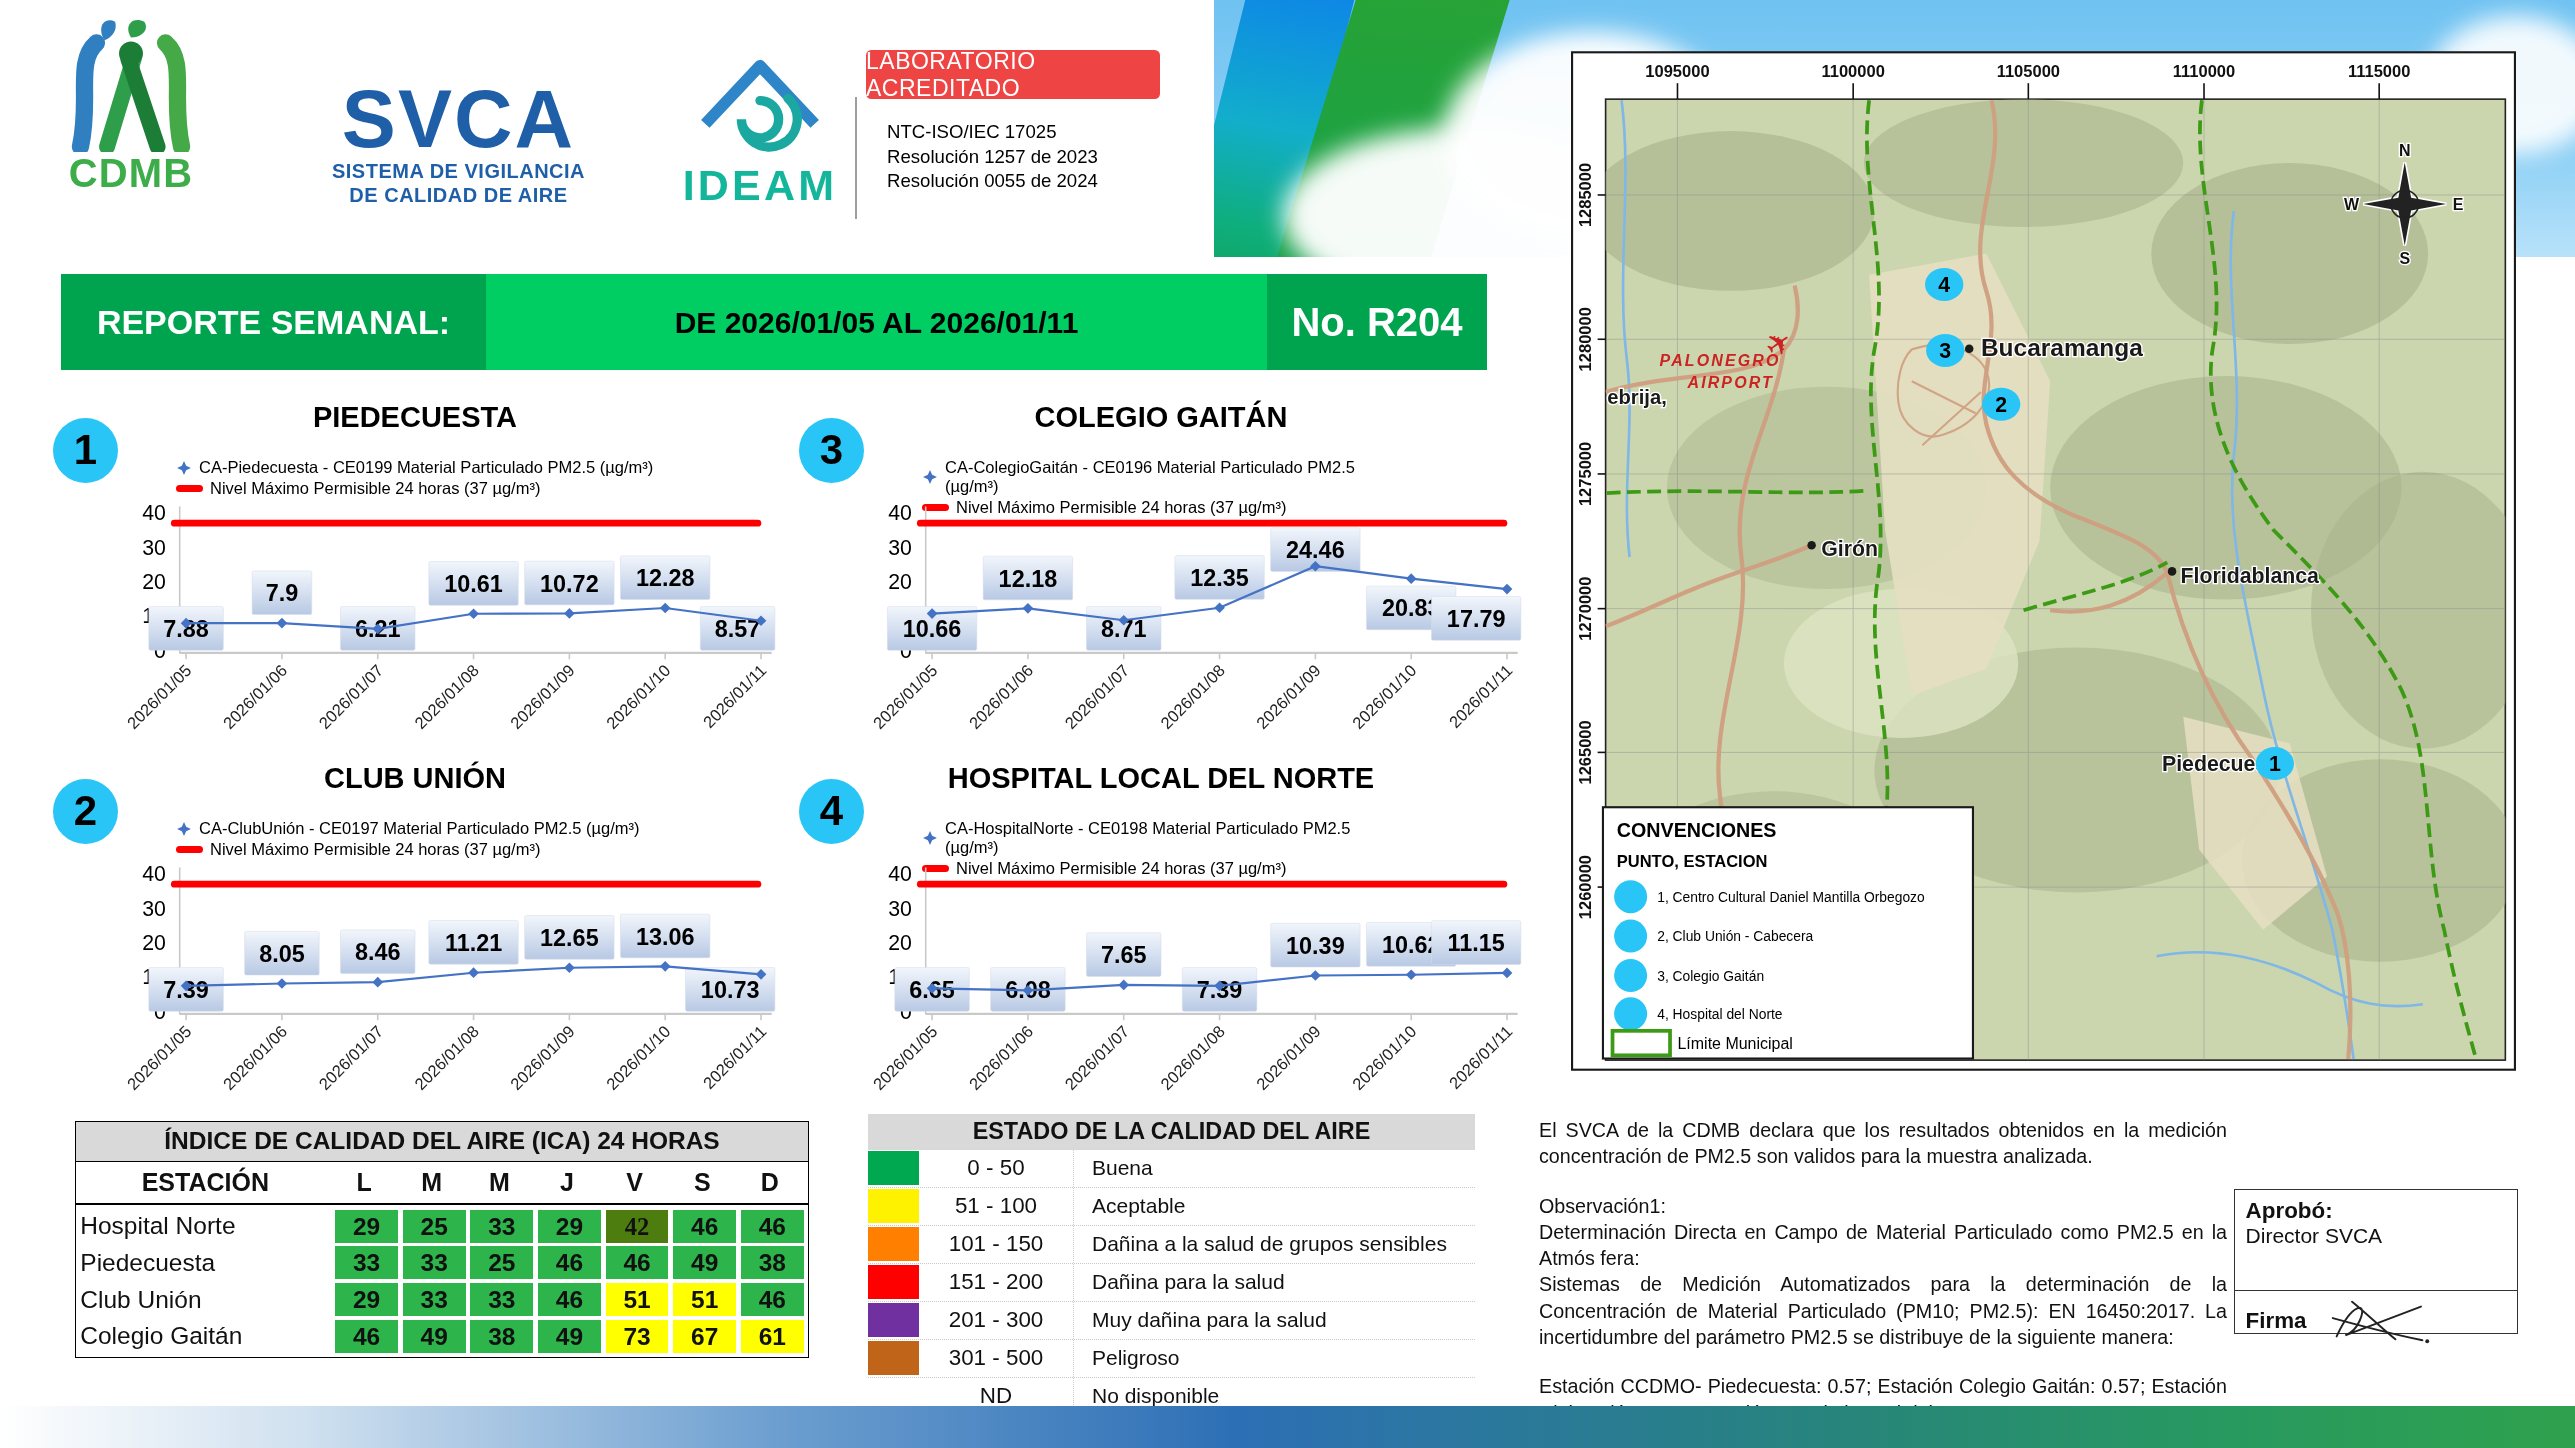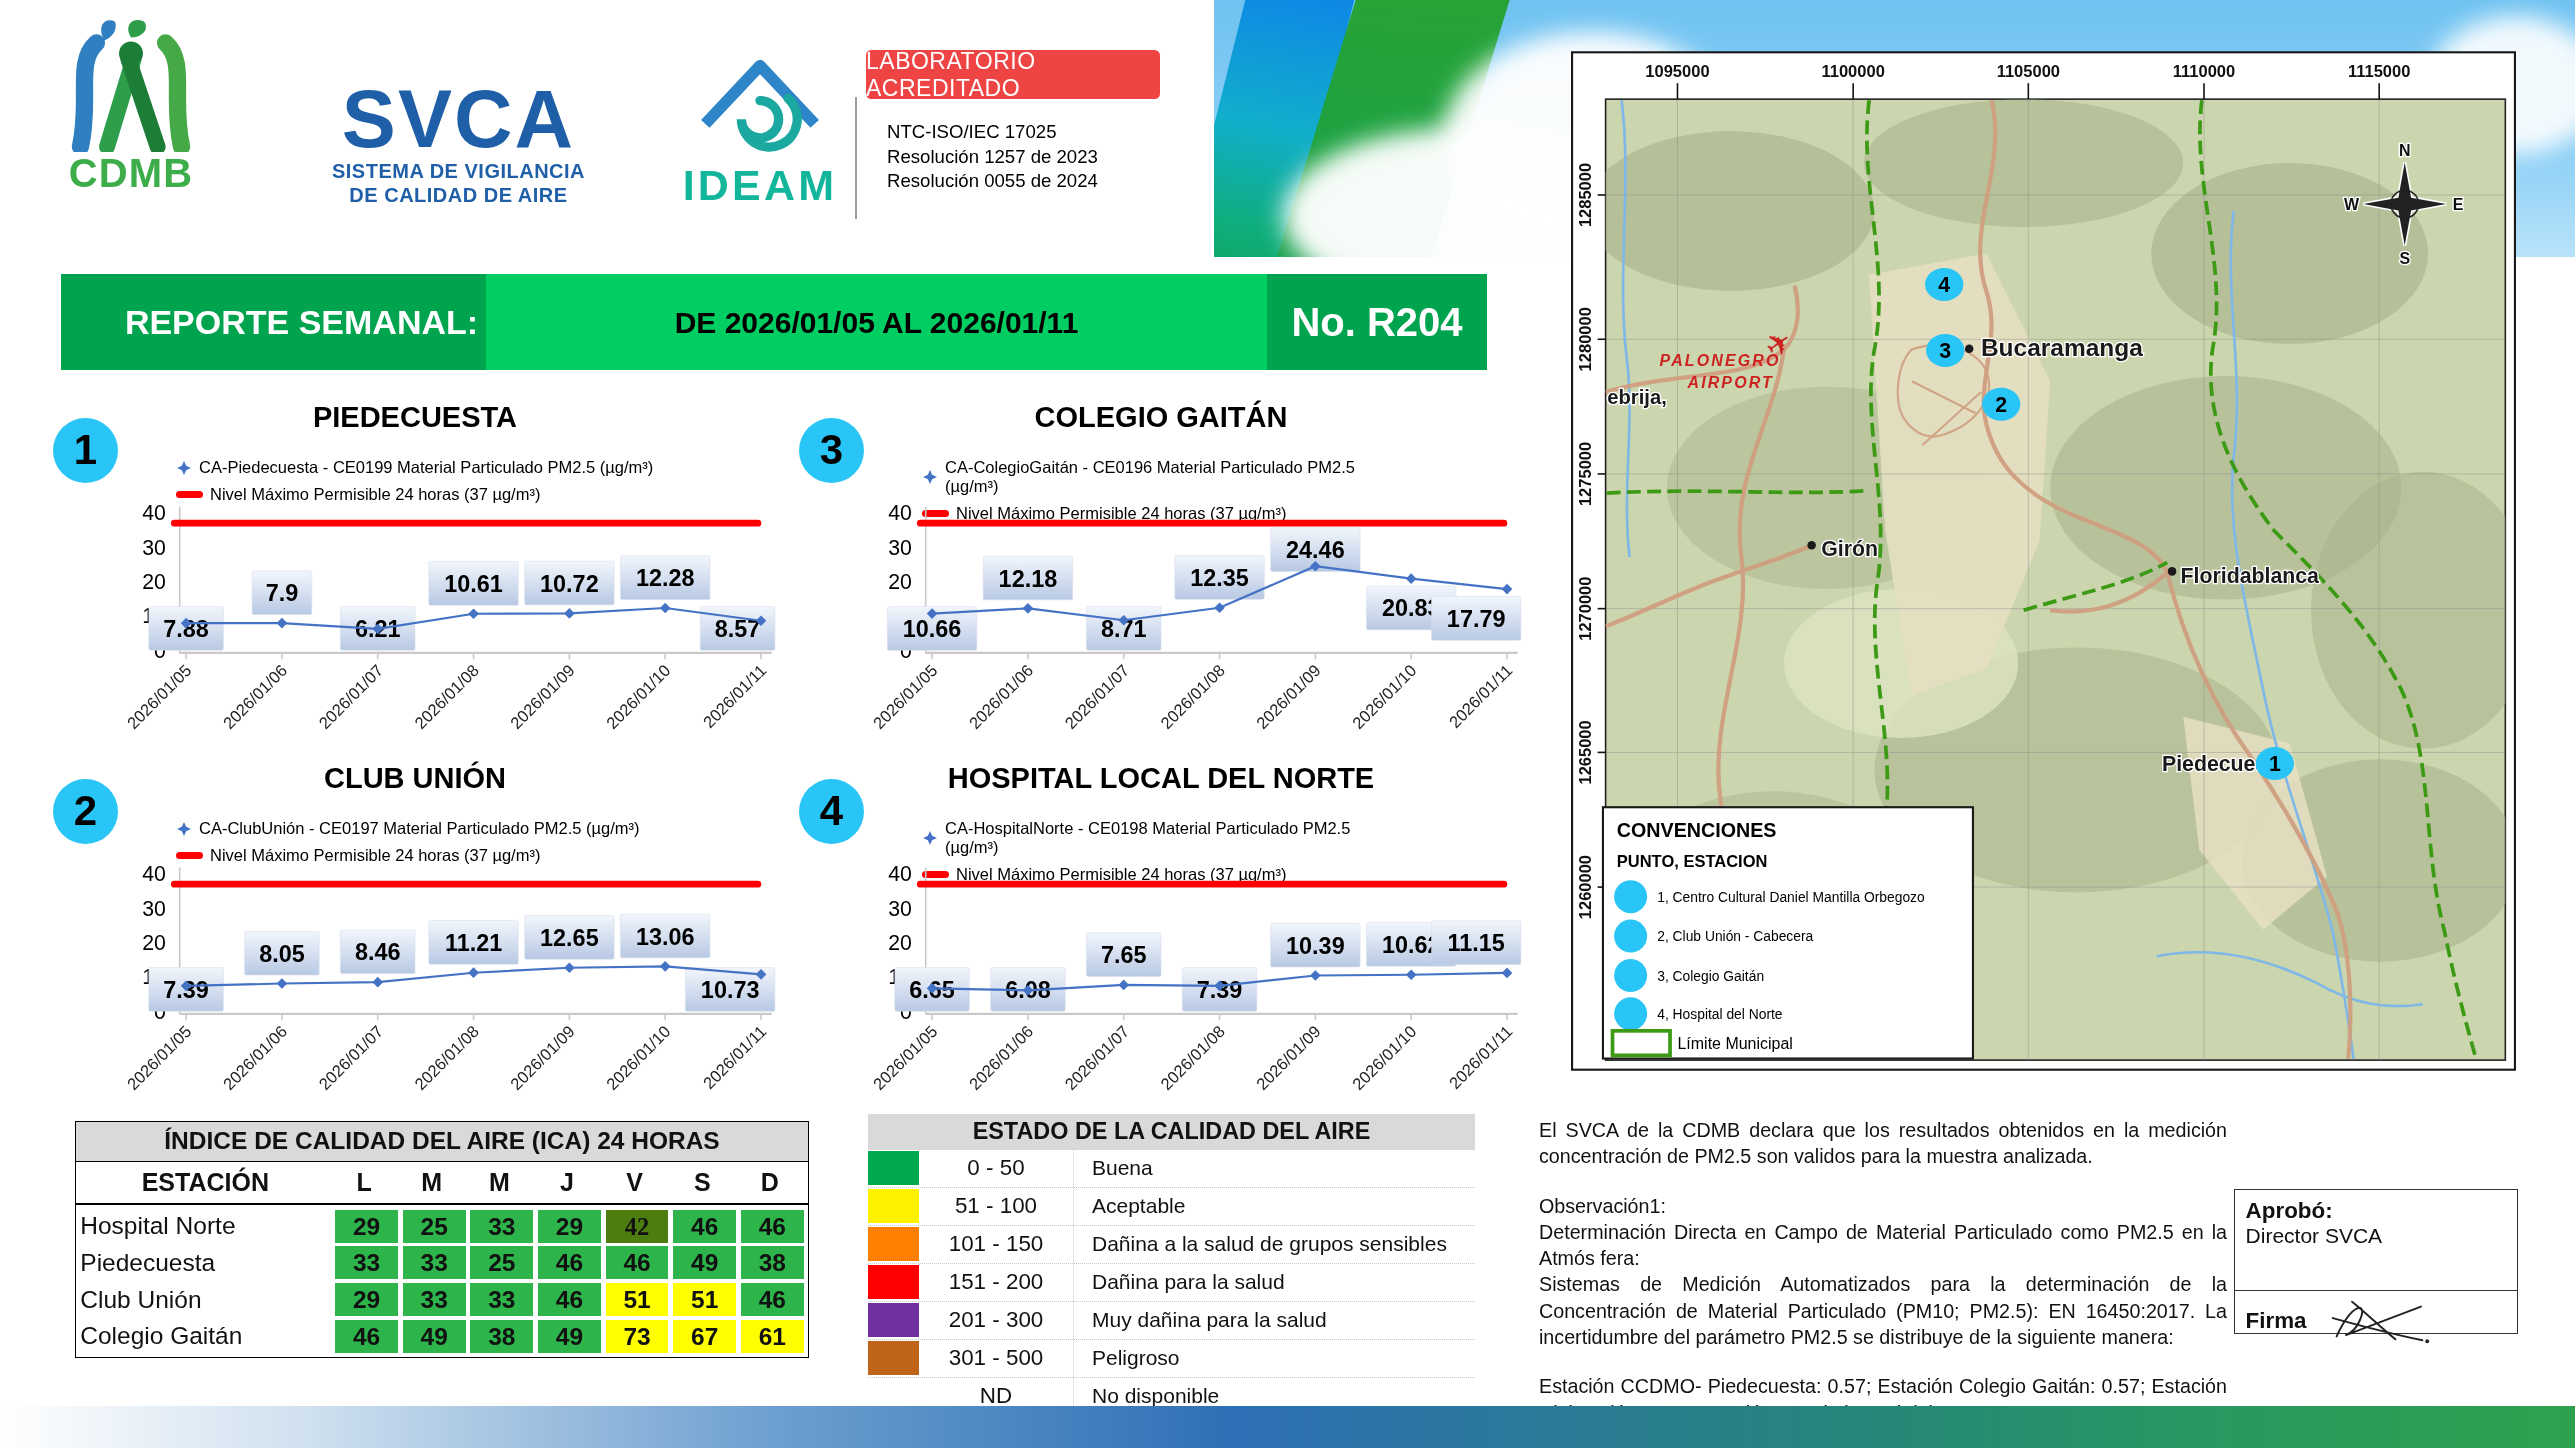--- a/index.html
+++ b/index.html
@@ -25,29 +25,29 @@
   .svca-title{font-size:81px;font-weight:bold;letter-spacing:2.1px;line-height:1;}
   .svca-sub{font-size:20px;font-weight:bold;line-height:1.18;letter-spacing:0.5px;}
   .ideam{left:672px;top:51px;width:176px;text-align:center;}
   .ideam-label{font-size:43px;font-weight:bold;color:#13b69b;letter-spacing:3.2px;margin-top:-4.3px;}
   .vdivider{left:855px;top:97px;width:1.6px;height:122px;background:#9e9e9e;}
   .lab-badge{left:866px;top:50px;width:294px;height:49px;background:#ef4444;border-radius:5.3px;
        color:#fff;font-weight:normal;font-size:23px;display:flex;align-items:center;justify-content:center;letter-spacing:0.5px;}
   .cert{left:887px;top:120px;font-size:18.6px;line-height:1.33;color:#000;}
   
   .tbar{top:274px;height:96px;display:flex;align-items:center;justify-content:center;text-align:center;}
-  .tbar-left{left:61px;width:425px;background:#00a44f;color:#fff;font-size:34px;font-weight:bold;padding-left:28px;}
+  .tbar-left{left:61px;width:425px;background:#00a44f;color:#fff;font-size:34px;font-weight:bold;}
   .tbar-mid{left:486px;width:781px;background:#00ce62;color:#000;font-size:30px;font-weight:bold;line-height:1.3;}
   .tbar-right{left:1267px;width:220px;background:#00a44f;color:#fff;font-size:40px;font-weight:bold;}
   
   .chart-panel{position:absolute;width:724px;height:358px;}
   .cp-badge{position:absolute;left:0;top:24.5px;width:65px;height:65px;border-radius:50%;
       background:#29c5f6;color:#000;font-size:42px;font-weight:bold;display:flex;align-items:center;justify-content:center;}
   .cp-title{position:absolute;left:0;right:0;top:7.5px;text-align:center;font-size:29px;font-weight:bold;color:#000;}
-  .cp-legend{position:absolute;left:0;right:0;top:65px;display:flex;flex-direction:column;align-items:center;gap:8px;}
+  .cp-legend{position:absolute;left:0;right:0;top:65px;display:flex;flex-direction:column;align-items:center;gap:2px;}
   .cp-legend .lrow{display:flex;align-items:center;gap:7.5px;font-size:16.5px;color:#000;width:479px;}
   .dash-red{width:27px;height:7.5px;border-radius:3.7px;background:#ff0000;flex:none;}
   .diam{flex:none;width:16px;height:16px;}
   svg.plot{position:absolute;left:0;top:109px;}
   
   .ica{left:75px;top:1121px;width:732px;border:1.6px solid #000;background:#fff;}
   .ica-title{background:#d9d9d9;border-bottom:1.6px solid #000;font-size:24.5px;font-weight:bold;
       text-align:center;padding:5.3px 0;}
   .ica-head{display:grid;grid-template-columns:250px repeat(7,1fr);border-bottom:2.1px solid #000;
       font-size:25px;font-weight:bold;text-align:center;padding:6.4px 4.3px;}

